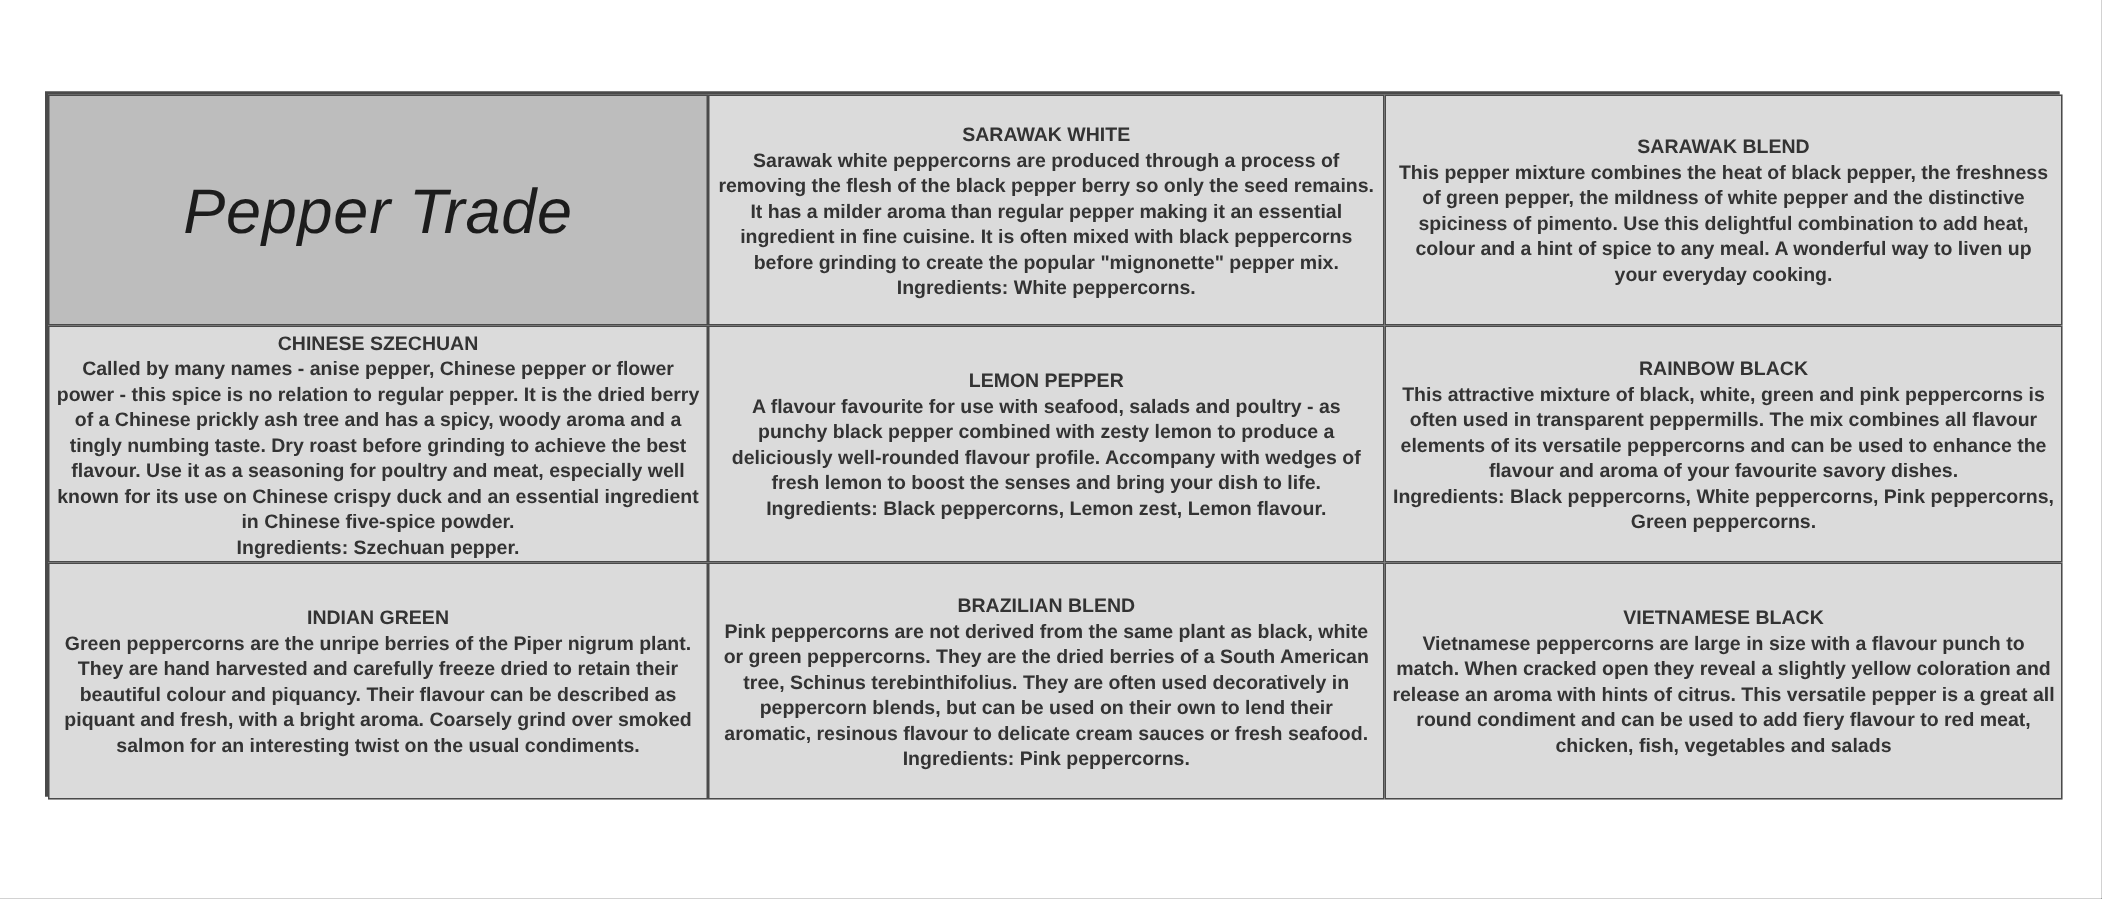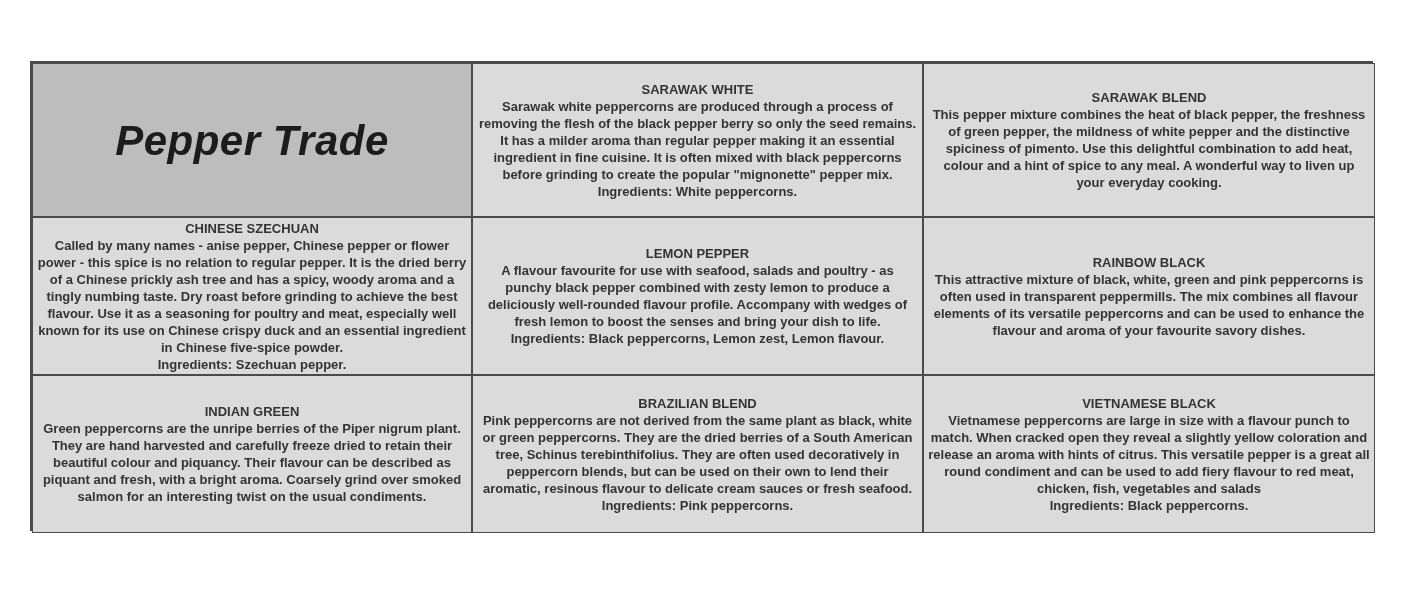--- a/index.html
+++ b/index.html
@@ -35,21 +35,21 @@
     font-weight: 700;
     font-size: 13px;
     line-height: 17px;
     overflow: hidden;
   }
   .brand-cell {
     background: var(--brand-cell-bg, #bdbdbd);
   }
   .brand-title {
     font-size: 42px;
-    font-weight: 700;
+    font-weight: 400;
     font-style: italic;
     color: var(--brand-text, #1c1c1c);
     letter-spacing: 0.5px;
   }
   .card-title { }
   .card-desc { }
   .card-ingredients { }
 </style>
 </head>
 <body>
@@ -79,32 +79,32 @@
 
   <div class="cell">
     <div class="card-title">LEMON PEPPER</div>
     <div class="card-desc">A flavour favourite for use with seafood, salads and poultry - as punchy black pepper combined with zesty lemon to produce a deliciously well-rounded flavour profile. Accompany with wedges of fresh lemon to boost the senses and bring your dish to life.</div>
     <div class="card-ingredients">Ingredients: Black peppercorns, Lemon zest, Lemon flavour.</div>
   </div>
 
   <div class="cell">
     <div class="card-title">RAINBOW BLACK</div>
     <div class="card-desc">This attractive mixture of black, white, green and pink peppercorns is often used in transparent peppermills. The mix combines all flavour elements of its versatile peppercorns and can be used to enhance the flavour and aroma of your favourite savory dishes.</div>
+    <div class="card-ingredients">Ingredients: Black peppercorns, White peppercorns, Pink peppercorns, Green peppercorns.</div>
   </div>
 
   <div class="cell">
     <div class="card-title">INDIAN GREEN</div>
     <div class="card-desc">Green peppercorns are the unripe berries of the Piper nigrum plant. They are hand harvested and carefully freeze dried to retain their beautiful colour and piquancy. Their flavour can be described as piquant and fresh, with a bright aroma. Coarsely grind over smoked salmon for an interesting twist on the usual condiments.</div>
   </div>
 
   <div class="cell">
     <div class="card-title">BRAZILIAN BLEND</div>
     <div class="card-desc">Pink peppercorns are not derived from the same plant as black, white or green peppercorns. They are the dried berries of a South American tree, Schinus terebinthifolius. They are often used decoratively in peppercorn blends, but can be used on their own to lend their aromatic, resinous flavour to delicate cream sauces or fresh seafood.</div>
     <div class="card-ingredients">Ingredients: Pink peppercorns.</div>
   </div>
 
   <div class="cell">
     <div class="card-title">VIETNAMESE BLACK</div>
     <div class="card-desc">Vietnamese peppercorns are large in size with a flavour punch to match. When cracked open they reveal a slightly yellow coloration and release an aroma with hints of citrus. This versatile pepper is a great all round condiment and can be used to add fiery flavour to red meat, chicken, fish, vegetables and salads</div>
-    <div class="card-ingredients">Ingredients: Black peppercorns.</div>
   </div>
 
 </div>
 
 </body></html>

